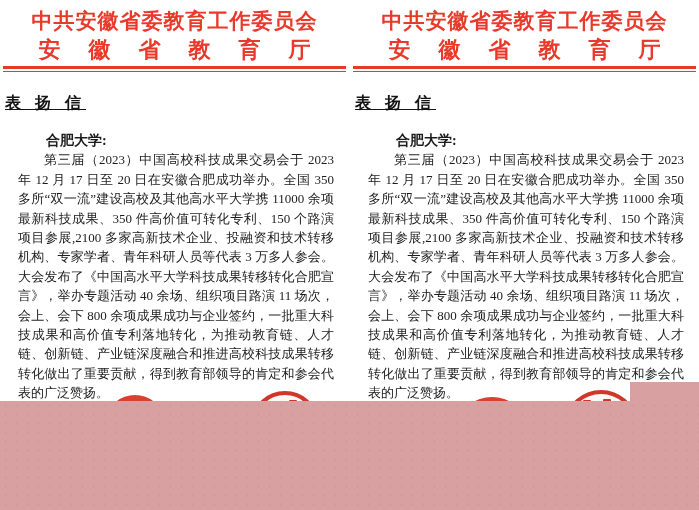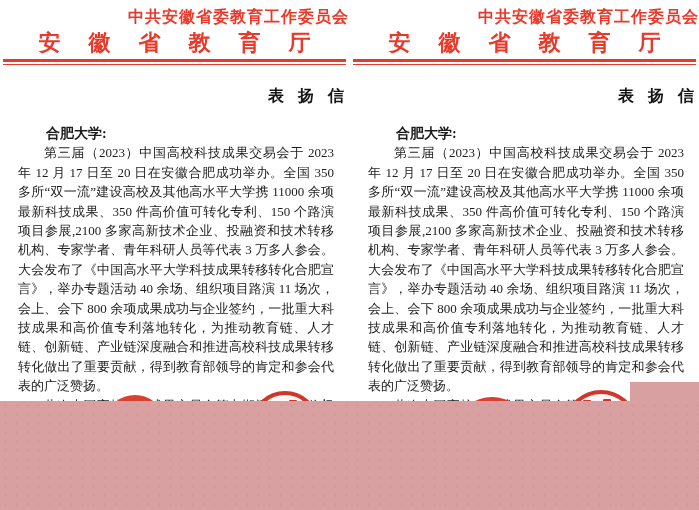--- a/index.html
+++ b/index.html
@@ -5,34 +5,34 @@
   html,body{margin:0;padding:0;background:#fff;}
   #canvas{
     position:relative;width:699px;height:510px;overflow:hidden;
     background:#fff;font-family:"Liberation Serif","DejaVu Serif",serif;
   }
   .page{position:absolute;top:0;width:349px;height:510px;background:#fff;}
   #page-left{left:0;}
   #page-right{left:350px;}
 
   .org-line1{
-    margin-top:7px;text-align:right;font-size:16px;font-weight:bold;
+    margin-top:7px;text-align:center;font-size:21px;font-weight:bold;
     color:#e8392b;letter-spacing:1px;white-space:nowrap;
   }
   .org-line2{
     width:272px;margin:3px auto 0;display:flex;justify-content:space-between;
     font-size:22px;font-weight:bold;color:#e8392b;line-height:24px;
   }
   .double-rule{
     margin:4px 3px 0 3px;height:2px;
     border-top:3px solid #e8392b;border-bottom:1px solid #e8392b;
   }
   .letter-title{
-    margin-top:21px;text-align:right;font-size:16px;font-weight:bold;
-    color:#151515;letter-spacing:5px;text-indent:5px;
+    margin-top:21px;text-align:left;font-size:16px;font-weight:bold;
+    color:#151515;letter-spacing:5px;text-indent:5px;text-decoration:underline;
   }
   .body-text{
     margin:17px 15px 0 18px;font-size:13px;line-height:19.4px;
     text-align:justify;color:#1c1c1c;
   }
   .salutation{font-weight:bold;font-size:14px;margin:0 0 1px 0;}
   .body-text p{margin:0;text-indent:2em;}
   .person-name{font-weight:bold;text-decoration:underline;}
 
   .seal{position:absolute;z-index:5;}

